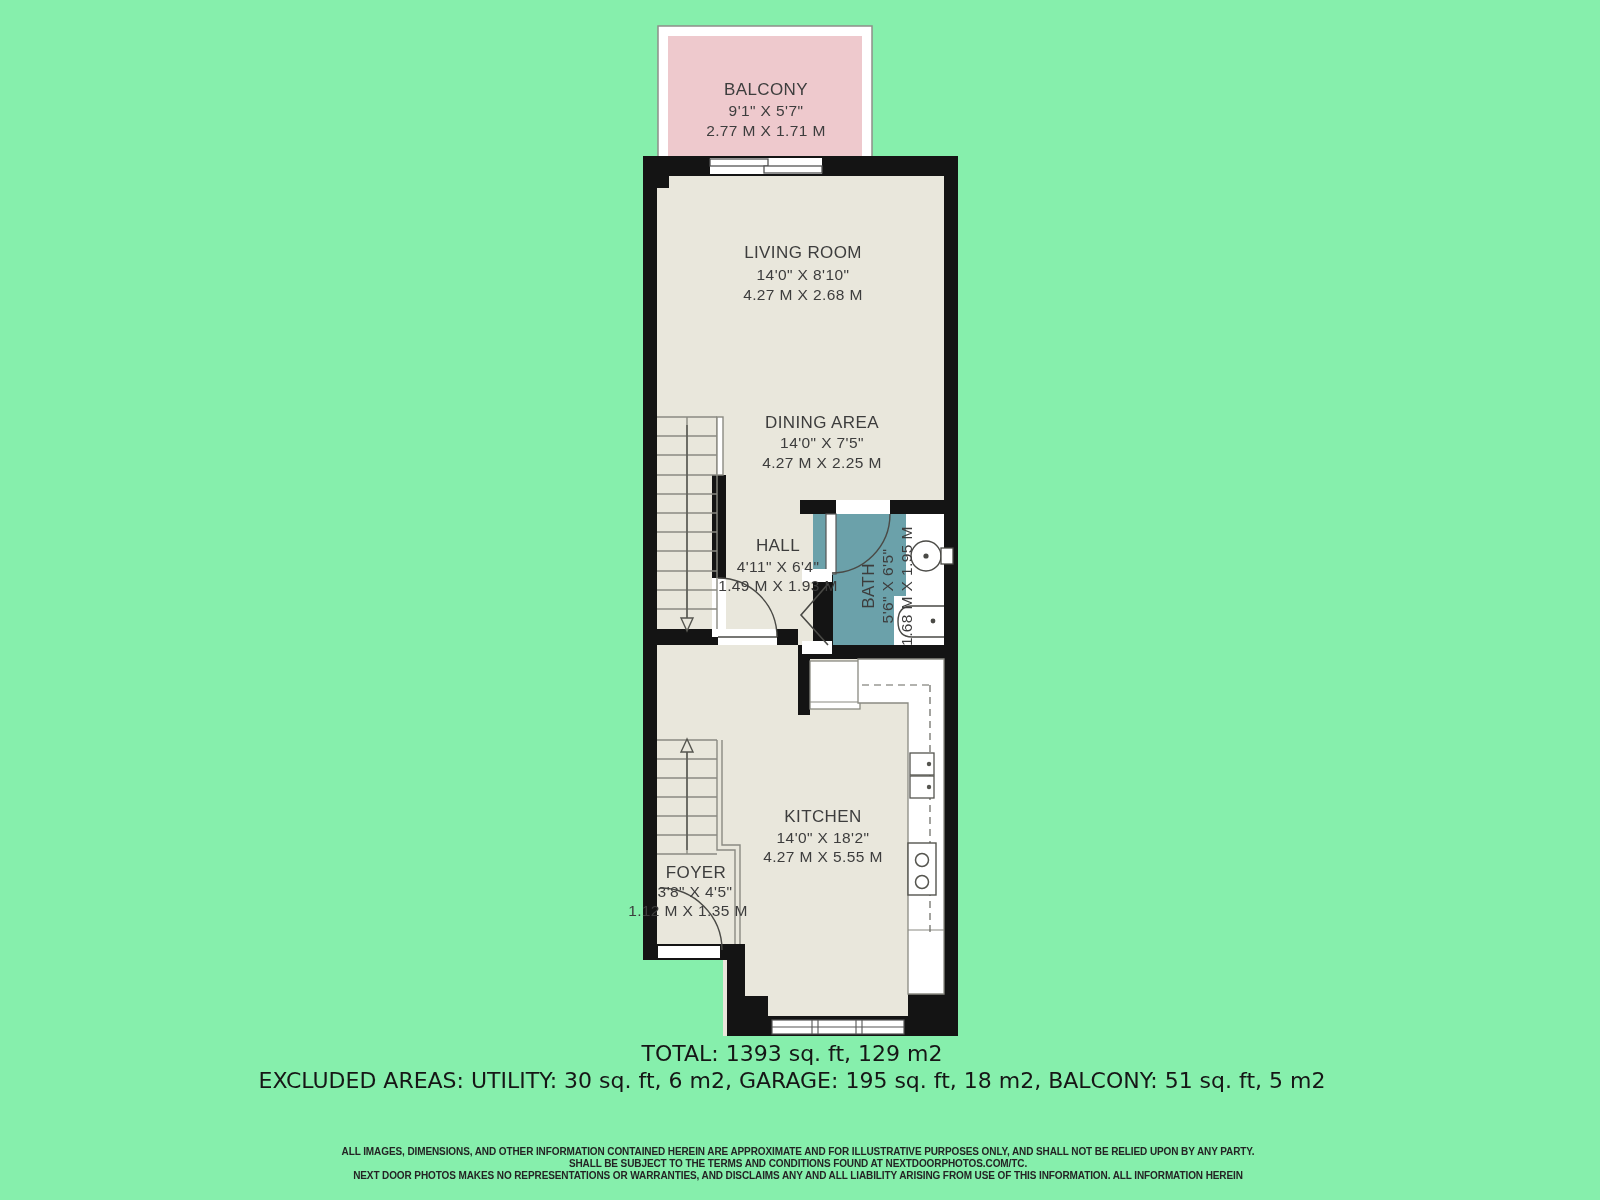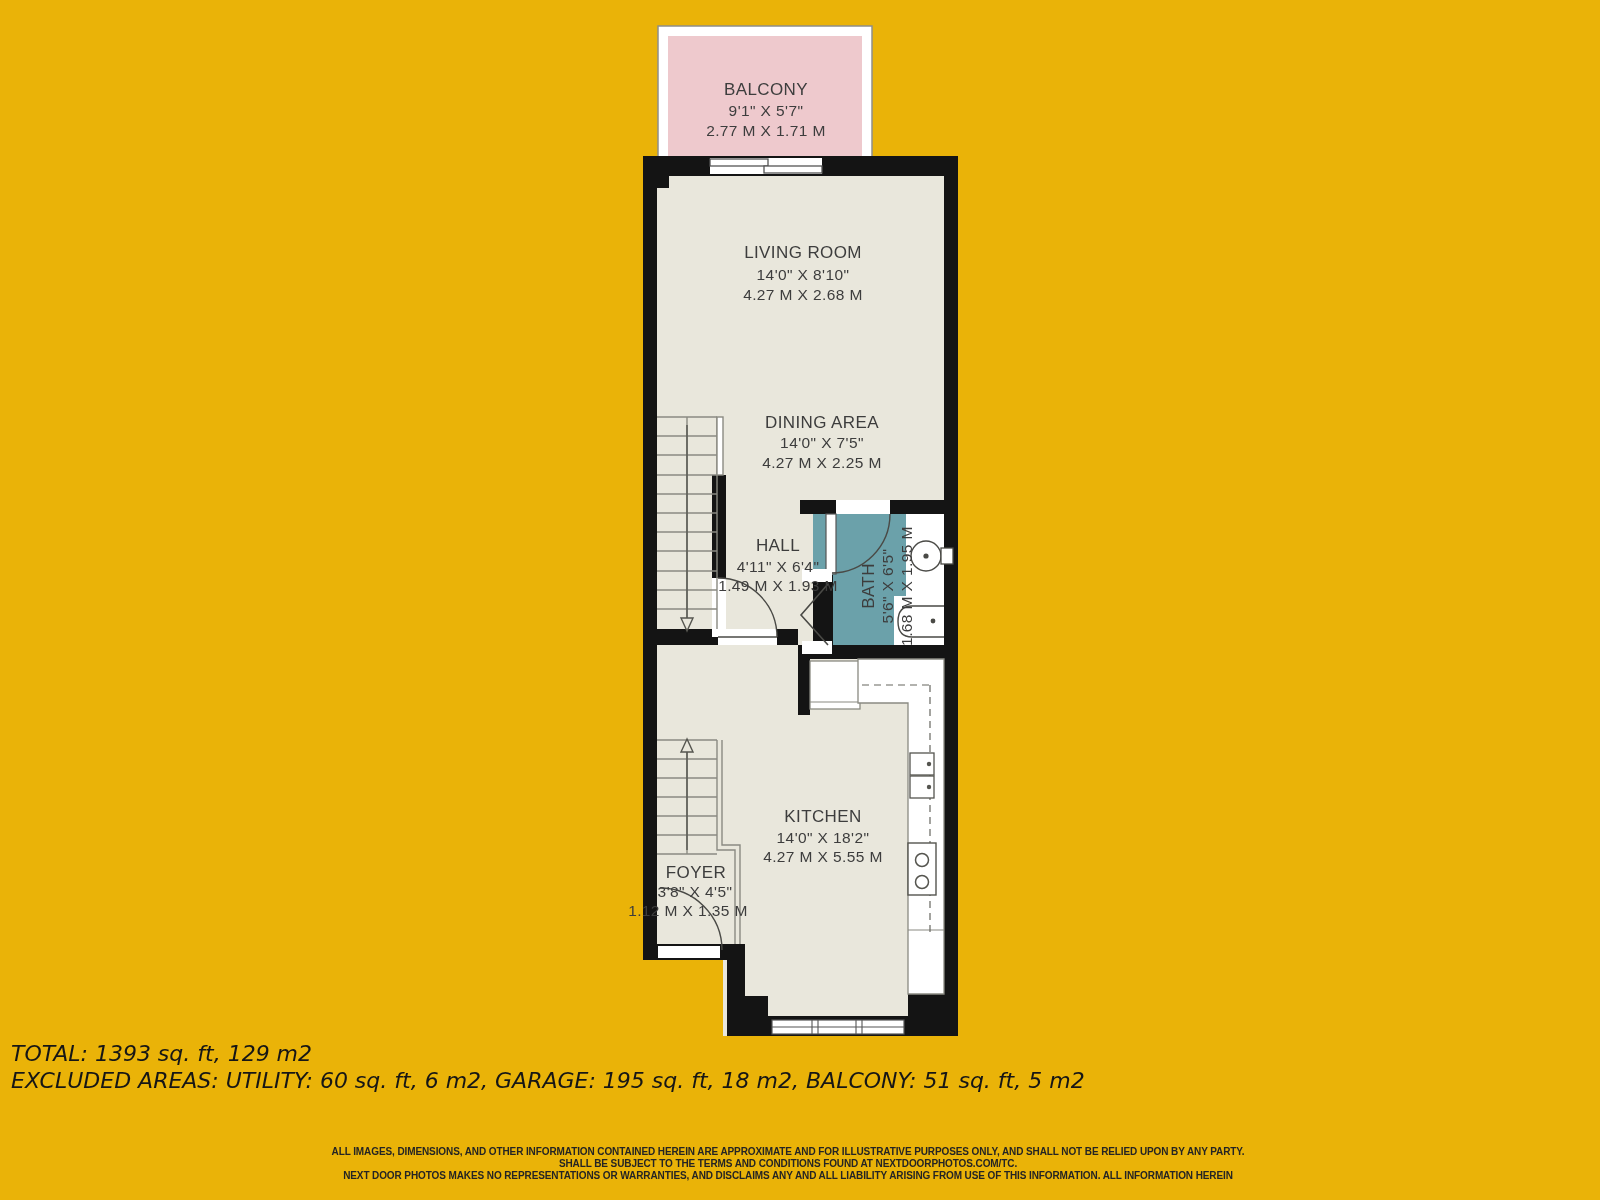--- a/index.html
+++ b/index.html
@@ -1,28 +1,28 @@
 <!DOCTYPE html>
 <html style="--wall: #141414; --floor: #e9e7dc; --balcony: #eec9cd; --bath: #6ba1aa;"><head>
 <meta charset="utf-8">
 <style>
   :root{
     --wall:#141414; --floor:#e9e7dc; --balcony:#eec9cd; --bath:#6ba1aa;
     --line:#8a8a82; --fixture:#5a5a55; --label:#3d3d3d;
   }
   *{margin:0;padding:0;box-sizing:border-box;}
   body{background:#ffffff;font-family:"Liberation Sans",sans-serif;}
-  .page{position:relative;width:1600px;height:1200px;background:#eab308;overflow:hidden;}
+  .page{position:relative;width:1600px;height:1200px;background:#86efac;overflow:hidden;}
   .plan-svg{position:absolute;left:0;top:0;}
   svg text{fill:var(--label);font-family:"Liberation Sans",sans-serif;letter-spacing:.4px;}
   .room-name{font-size:17px;}
   .room-dim{font-size:15.5px;}
-  .summary{position:absolute;left:11px;top:1040px;width:1576px;text-align:left;
-           font-family:"DejaVu Sans",sans-serif;color:#161616;font-size:22px;line-height:27px;font-style:italic;}
-  .disclaimer{position:absolute;left:0;top:1146px;width:1576px;text-align:center;
+  .summary{position:absolute;left:4px;top:1040px;width:1576px;text-align:center;
+           font-family:"DejaVu Sans",sans-serif;color:#161616;font-size:22px;line-height:27px;}
+  .disclaimer{position:absolute;left:10px;top:1146px;width:1576px;text-align:center;
               font-family:"Liberation Sans",sans-serif;color:#242424;font-size:10px;
               line-height:12px;font-weight:600;letter-spacing:-0.1px;}
 </style>
 </head>
 <body>
 
 <div class="page">
 
   <svg class="plan-svg" width="1600" height="1200" viewBox="0 0 1600 1200">
 
@@ -167,21 +167,21 @@
       <g>
         <text class="room-name" x="696" y="878" text-anchor="middle">FOYER</text>
         <text class="room-dim" x="695" y="897" text-anchor="middle">3'8" X 4'5"</text>
         <text class="room-dim" x="688" y="916" text-anchor="middle">1.12 M X 1.35 M</text>
       </g>
     </g>
   </svg>
 
   <div class="summary">
     <div>TOTAL: 1393 sq. ft, 129 m2</div>
-    <div>EXCLUDED AREAS: UTILITY: 60 sq. ft, 6 m2, GARAGE: 195 sq. ft, 18 m2, BALCONY: 51 sq. ft, 5 m2</div>
+    <div>EXCLUDED AREAS: UTILITY: 30 sq. ft, 6 m2, GARAGE: 195 sq. ft, 18 m2, BALCONY: 51 sq. ft, 5 m2</div>
   </div>
 
   <div class="disclaimer">
     <div>ALL IMAGES, DIMENSIONS, AND OTHER INFORMATION CONTAINED HEREIN ARE APPROXIMATE AND FOR ILLUSTRATIVE PURPOSES ONLY, AND SHALL NOT BE RELIED UPON BY ANY PARTY.</div>
     <div>SHALL BE SUBJECT TO THE TERMS AND CONDITIONS FOUND AT NEXTDOORPHOTOS.COM/TC.</div>
     <div>NEXT DOOR PHOTOS MAKES NO REPRESENTATIONS OR WARRANTIES, AND DISCLAIMS ANY AND ALL LIABILITY ARISING FROM USE OF THIS INFORMATION. ALL INFORMATION HEREIN</div>
   </div>
 
 </div>
 

